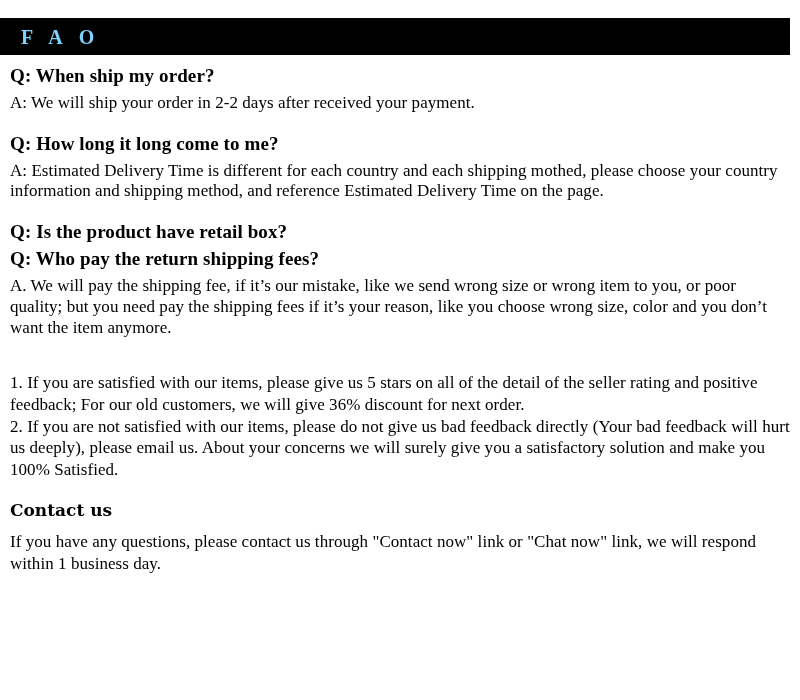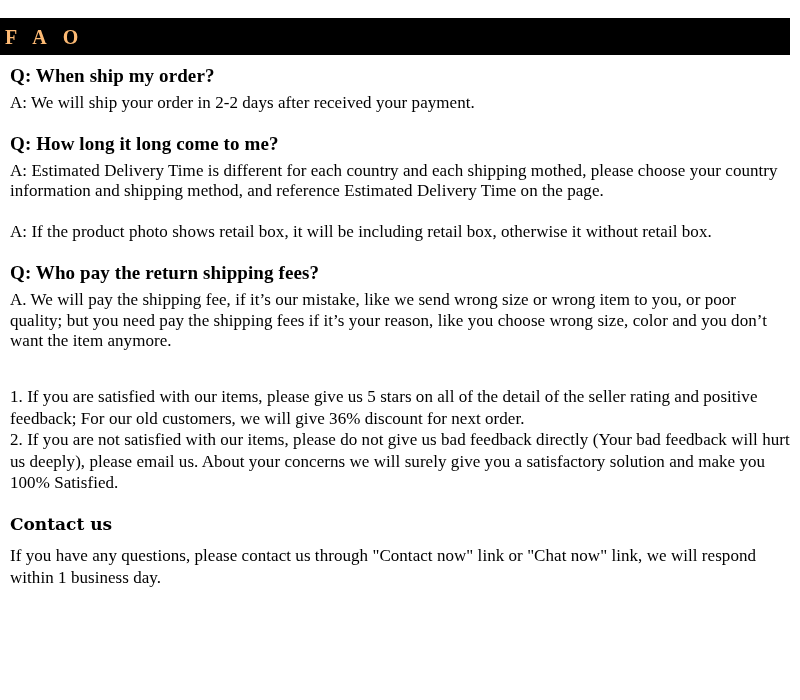--- a/index.html
+++ b/index.html
@@ -28,26 +28,26 @@
     position: absolute;
     left: 0;
     top: 18px;
     width: 790px;
     height: 37px;
     background: #000000;
     display: flex;
     align-items: center;
   }
   .faq-bar-title {
-    color: #fdba74;
+    color: #7dd3fc;
     font-family: "Liberation Serif", "DejaVu Serif", serif;
     font-weight: bold;
     font-size: 20px;
     letter-spacing: 6px;
-    padding-left: 5px;
+    padding-left: 21px;
     line-height: 1;
   }
 
   
   .content {
     position: absolute;
     left: 10px;
     top: 66px;
     width: 782px;
   }
@@ -120,21 +120,21 @@
       <p class="q-line">Q: When ship my order?</p>
       <p class="a-line">A: We will ship your order in 2-2 days after received your payment.</p>
     </div>
 
     <div class="qa-block">
       <p class="q-line">Q: How long it long come to me?</p>
       <p class="a-line">A: Estimated Delivery Time is different for each country and each shipping mothed, please choose your country information and shipping method, and reference Estimated Delivery Time on the page.</p>
     </div>
 
     <div class="qa-block">
-      <p class="a-line">A: If  the product photo shows retail box, it will be including retail box, otherwise it without retail box.</p>
+      <p class="q-line">Q: Is the product have retail box?</p>
     </div>
 
 
     <div class="qa-block">
       <p class="q-line">Q: Who pay the return shipping fees?</p>
       <p class="a-line">A. We will pay the shipping fee, if  it’s our mistake, like we send wrong size or wrong item to you, or poor quality; but you need pay the shipping fees if  it’s your reason, like you choose wrong size, color and you don’t want the item anymore.</p>
     </div>
 
     <div class="section-feedback">
       <p class="fb-para">1.  If you are satisfied with our items, please give us 5 stars on all of the detail of the seller rating and positive feedback; For our old customers, we will give 36% discount for next order.</p>

